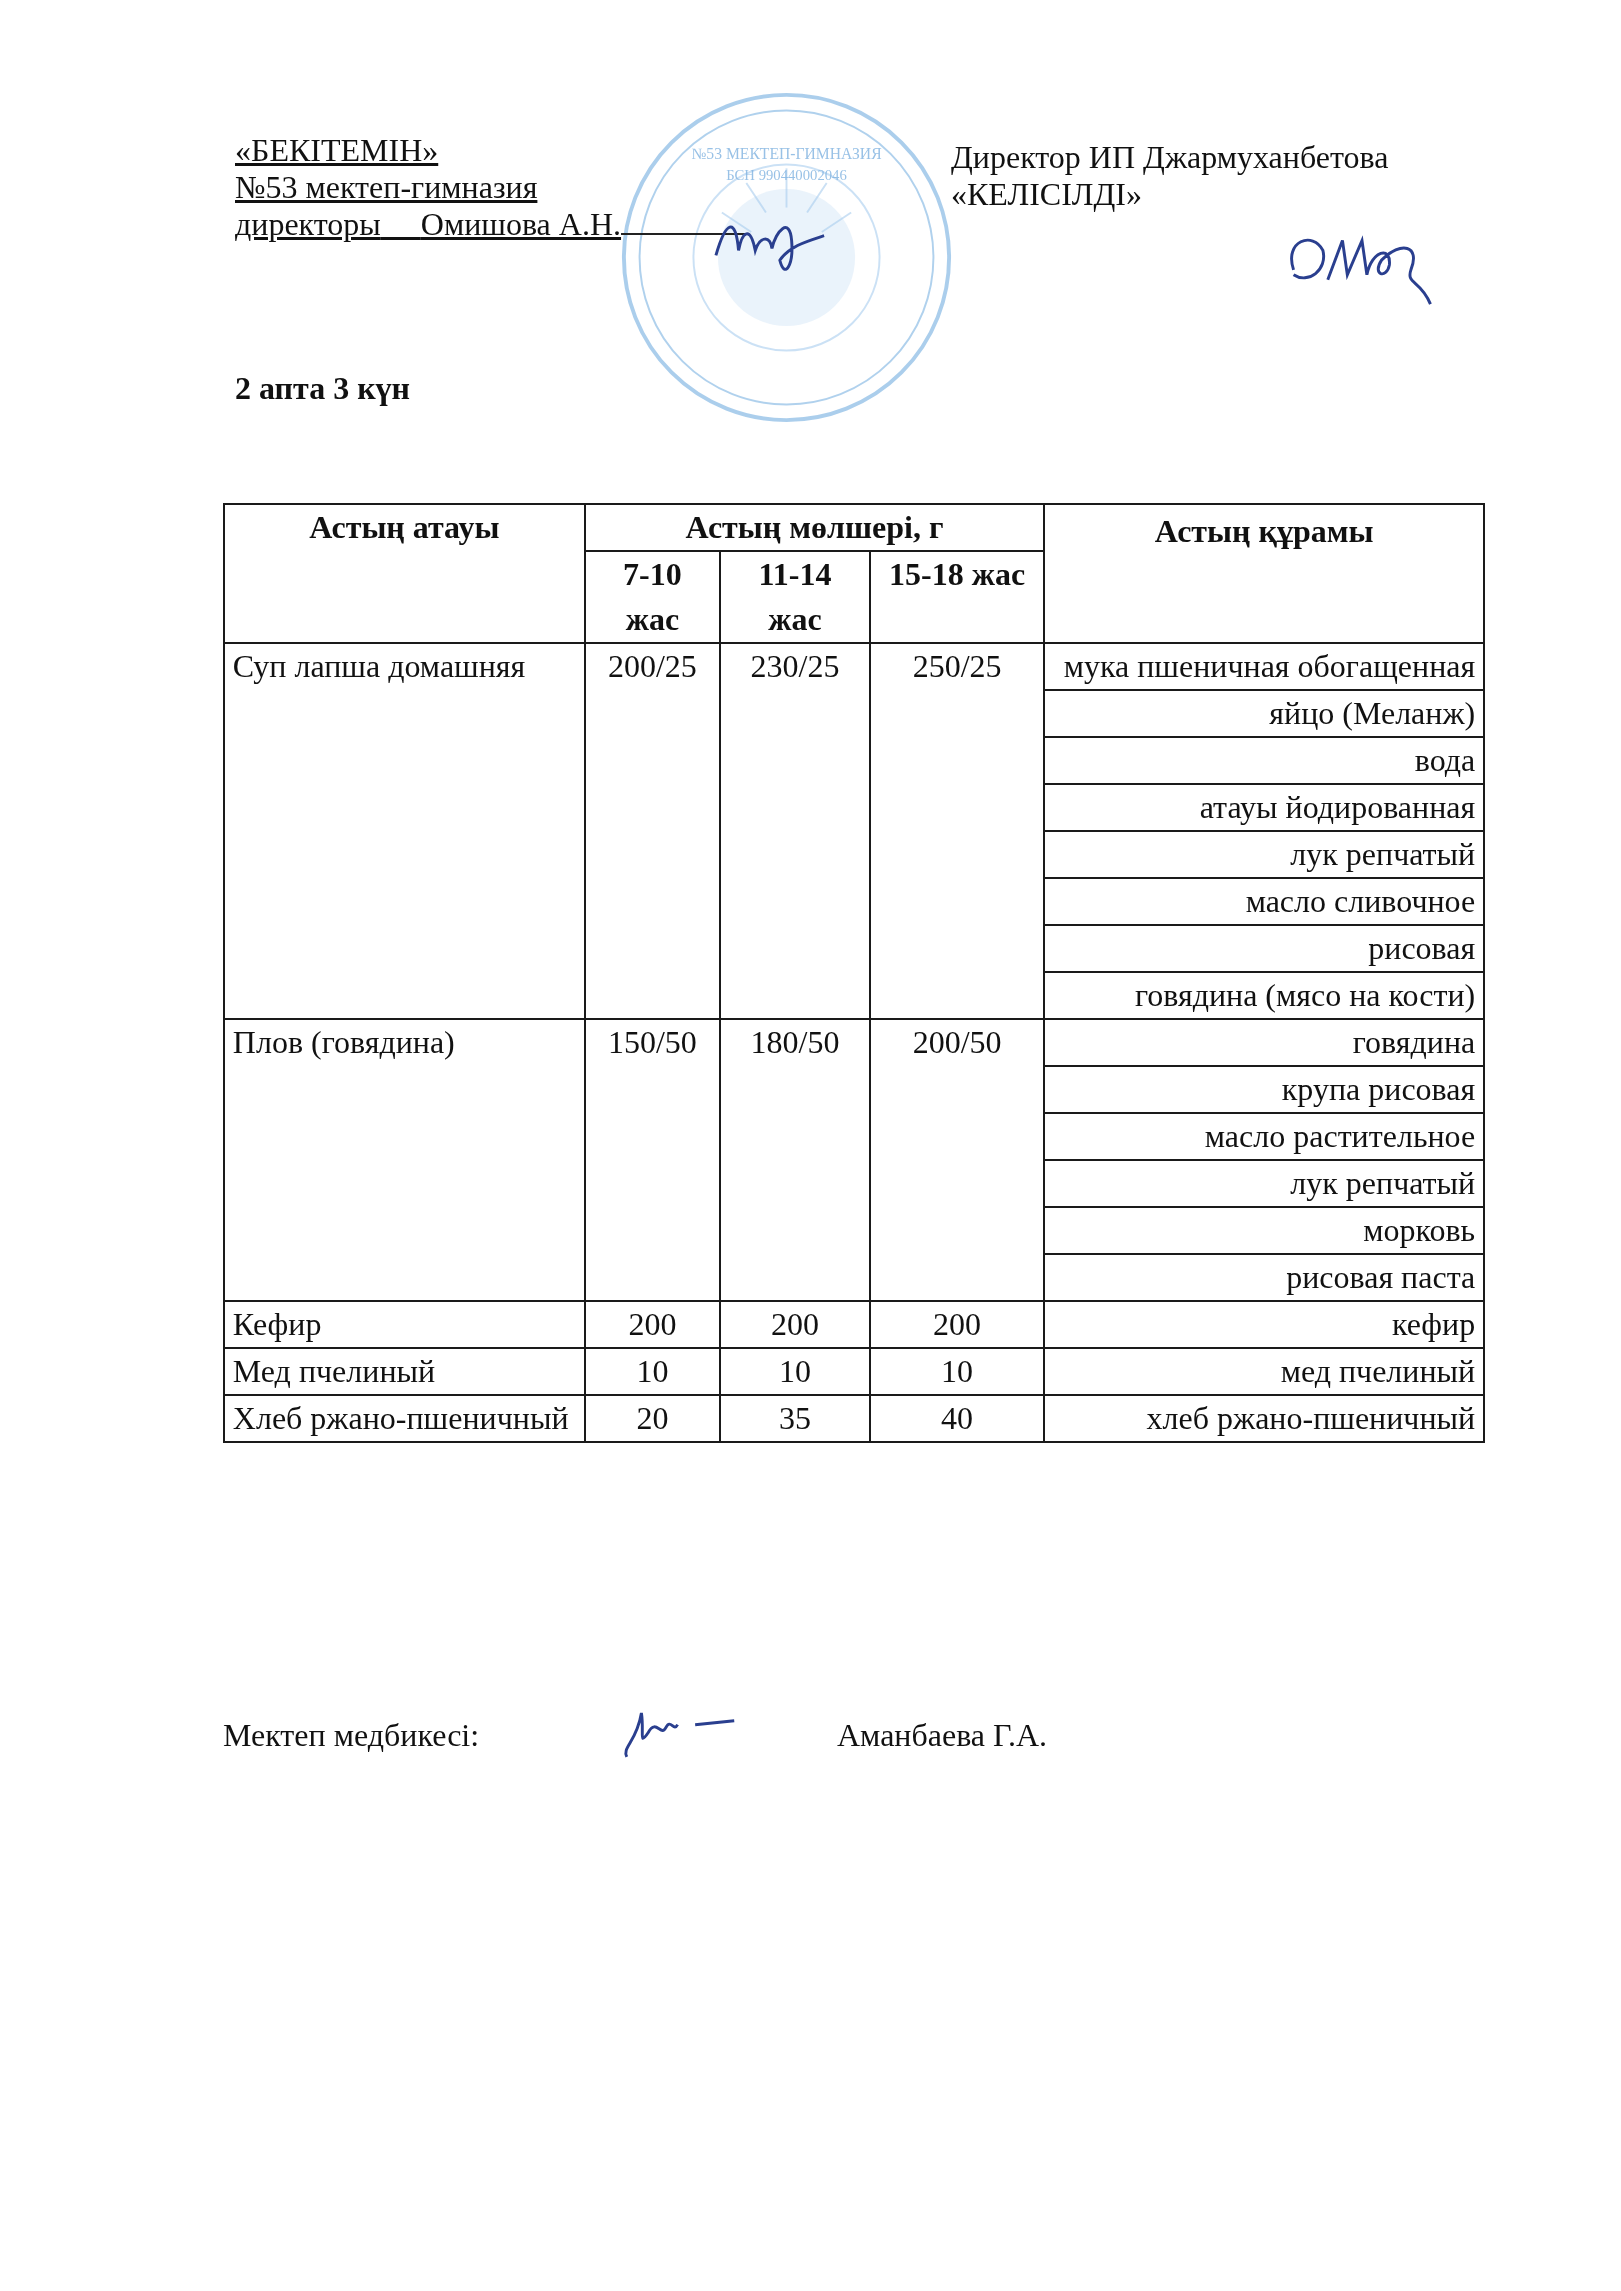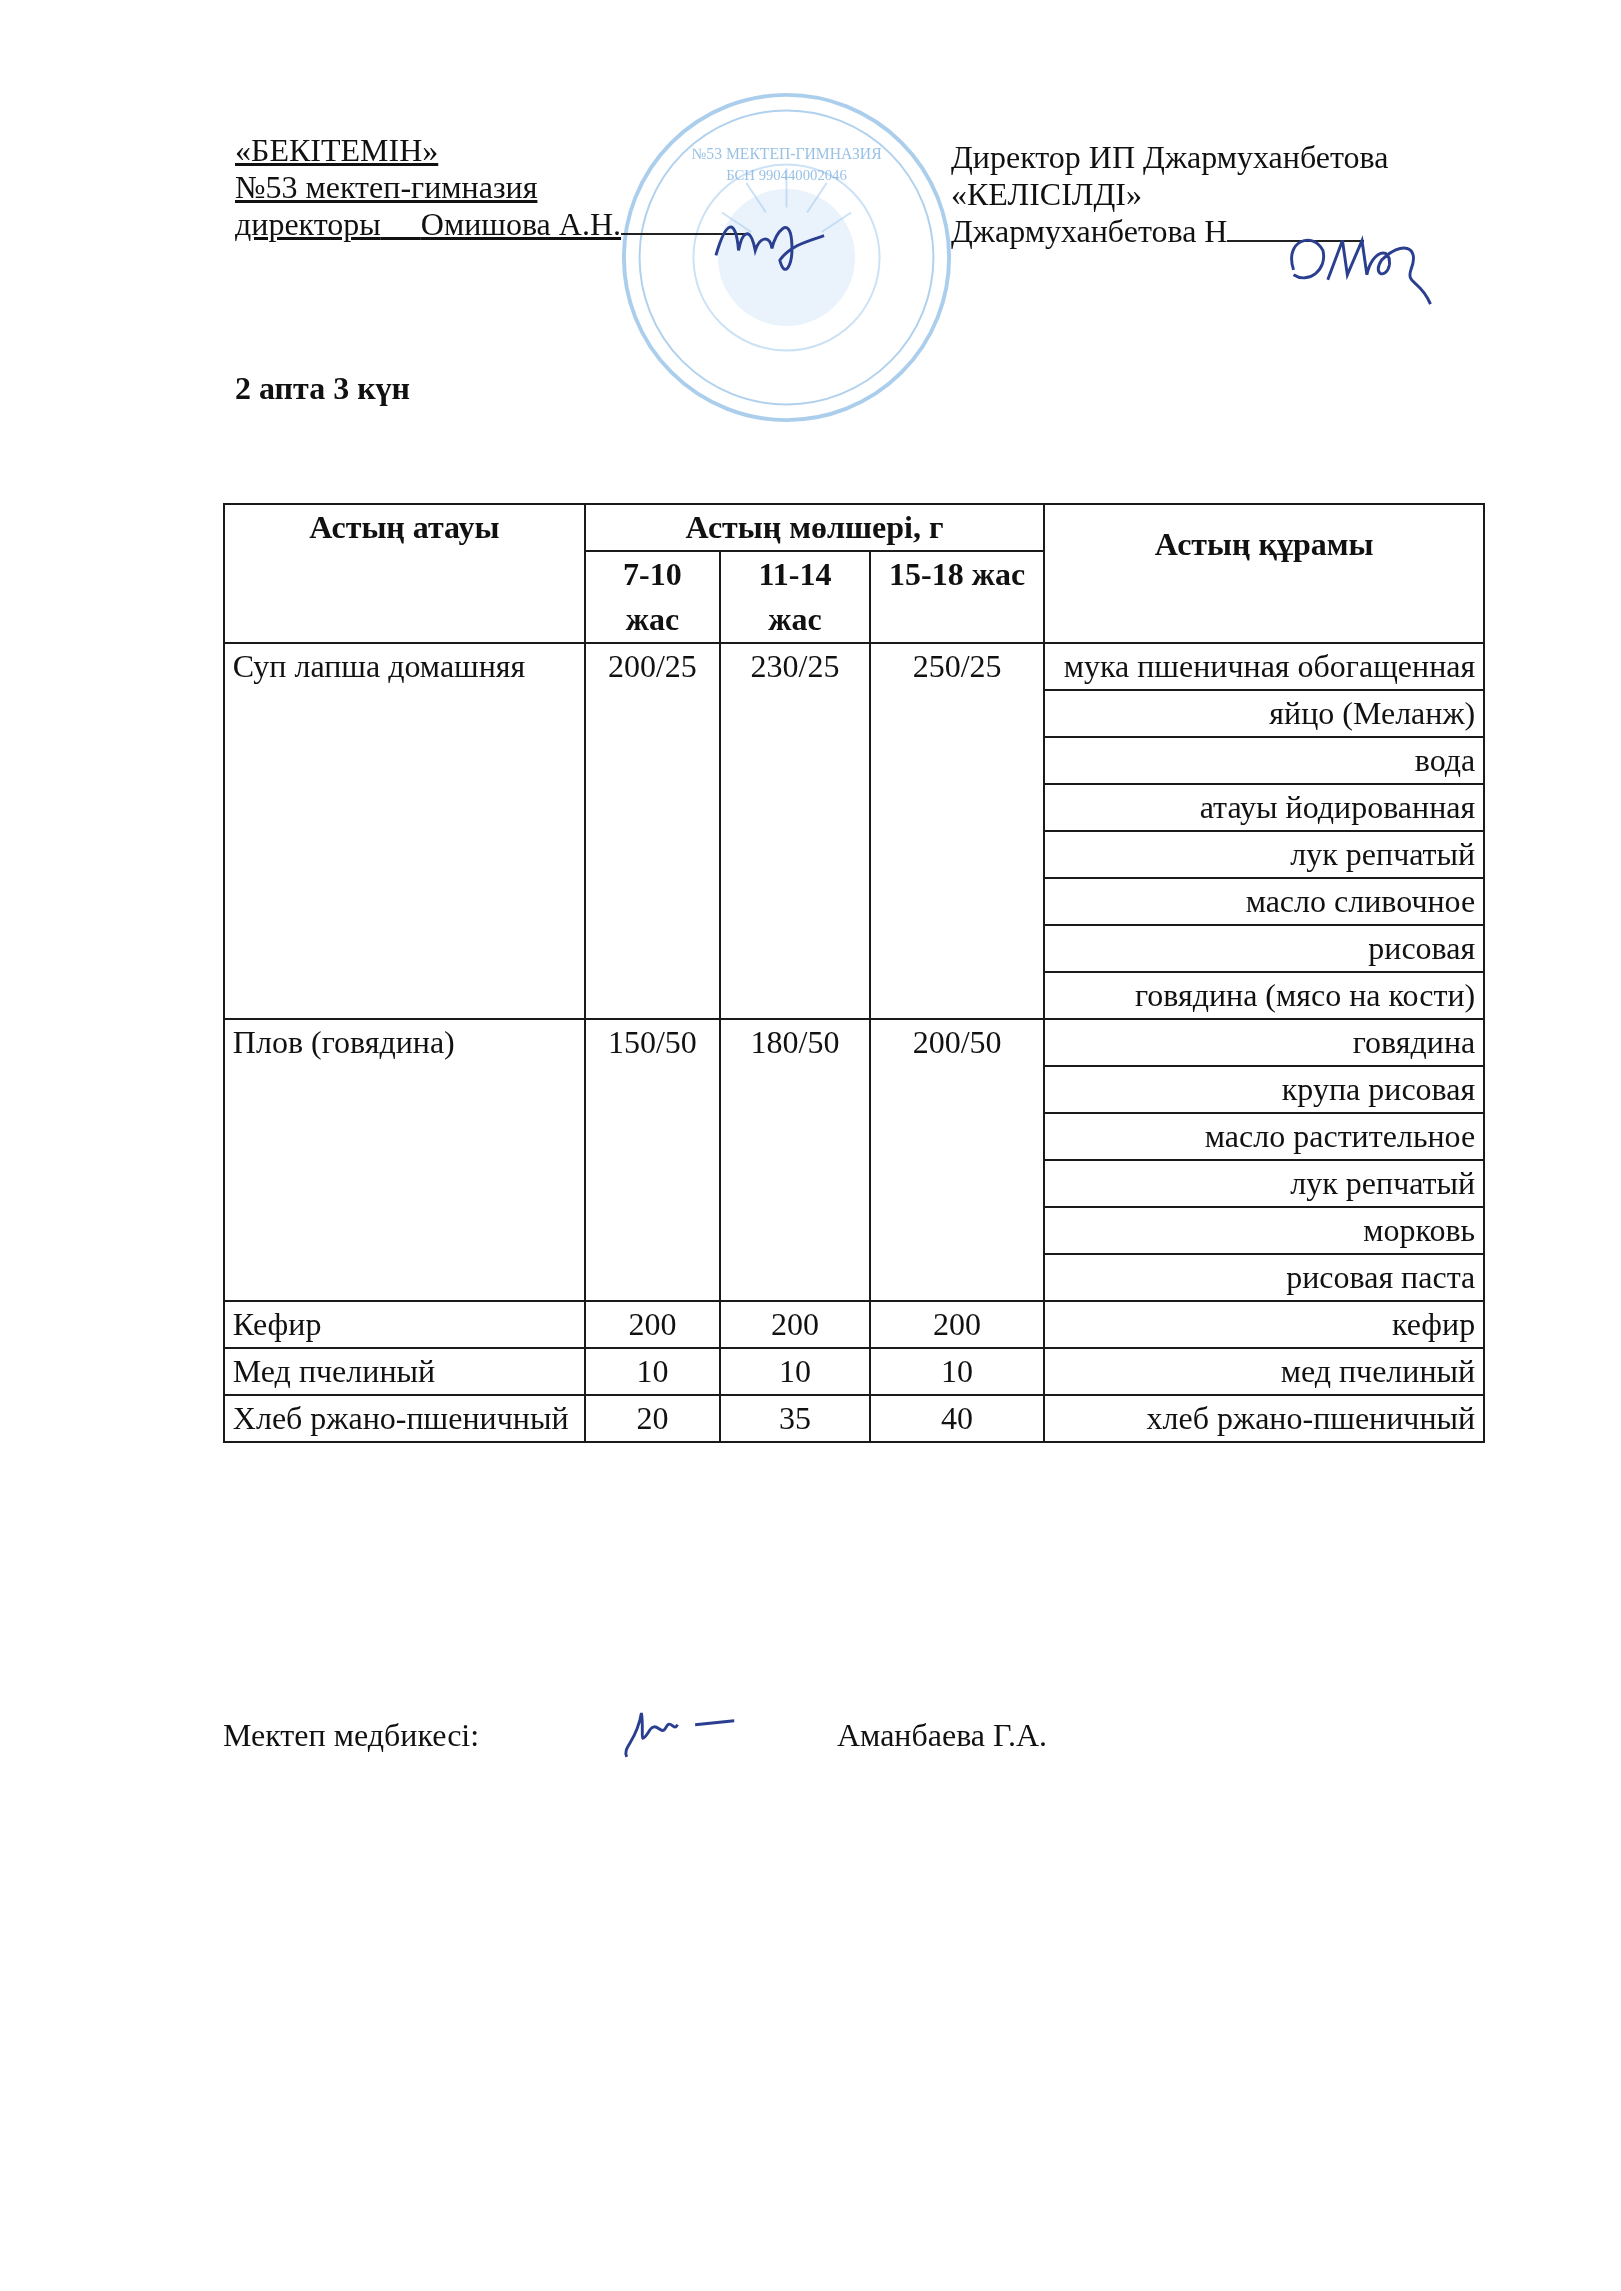--- a/index.html
+++ b/index.html
@@ -56,37 +56,34 @@
   </div>
 </div>
 
 <svg class="sig" style="left:711px;top:211px;width:118px;height:69px;" viewBox="0 0 120 70">
   <path d="M5,45 C15,10 25,5 28,40 C32,20 40,15 45,40 C50,25 60,25 62,38 C66,20 80,5 82,30 C84,55 75,70 70,50 C80,35 100,30 115,25" fill="none" stroke="#2a3f8f" stroke-width="3"></path>
 </svg>
 
 <div class="abs hdr" id="agree">
   <div>Директор ИП Джармуханбетова</div>
   <div>«КЕЛІСІЛДІ»</div>
-  <div>
-    <span>Джармуханбетова Н</span><span class="sigline" style="width:137px;height:19.6px;"></span>
-  </div>
 </div>
 
 <svg class="sig" style="left:1274px;top:221px;width:176px;height:88px;" viewBox="0 0 180 90">
   <path d="M20,50 C10,20 40,10 50,30 C55,50 35,65 20,55 M55,60 L70,20 L75,55 L90,20 L95,55 C100,30 120,25 118,45 C115,60 100,55 110,40 C130,20 150,25 140,50 C135,65 150,60 160,85" fill="none" stroke="#2a3f8f" stroke-width="3"></path>
 </svg>
 
 <div class="abs" id="week">2 апта  3 күн</div>
 
 <table class="menu">
   <thead>
     <tr>
       <th rowspan="2" class="c-name">Астың атауы</th>
       <th colspan="3">Астың мөлшері, г</th>
-      <th rowspan="2" style="padding-top:17px;">Астың құрамы</th>
+      <th rowspan="2" style="padding-top:4px;">Астың құрамы</th>
     </tr>
     <tr>
       <th class="c-q">7-10 жас</th>
       <th class="c-q2">11-14 жас</th>
       <th class="c-q3">15-18 жас</th>
     </tr>
   </thead>
   <tbody id="tbody">
       <tr>
         <td rowspan="8">Суп лапша домашняя</td>

